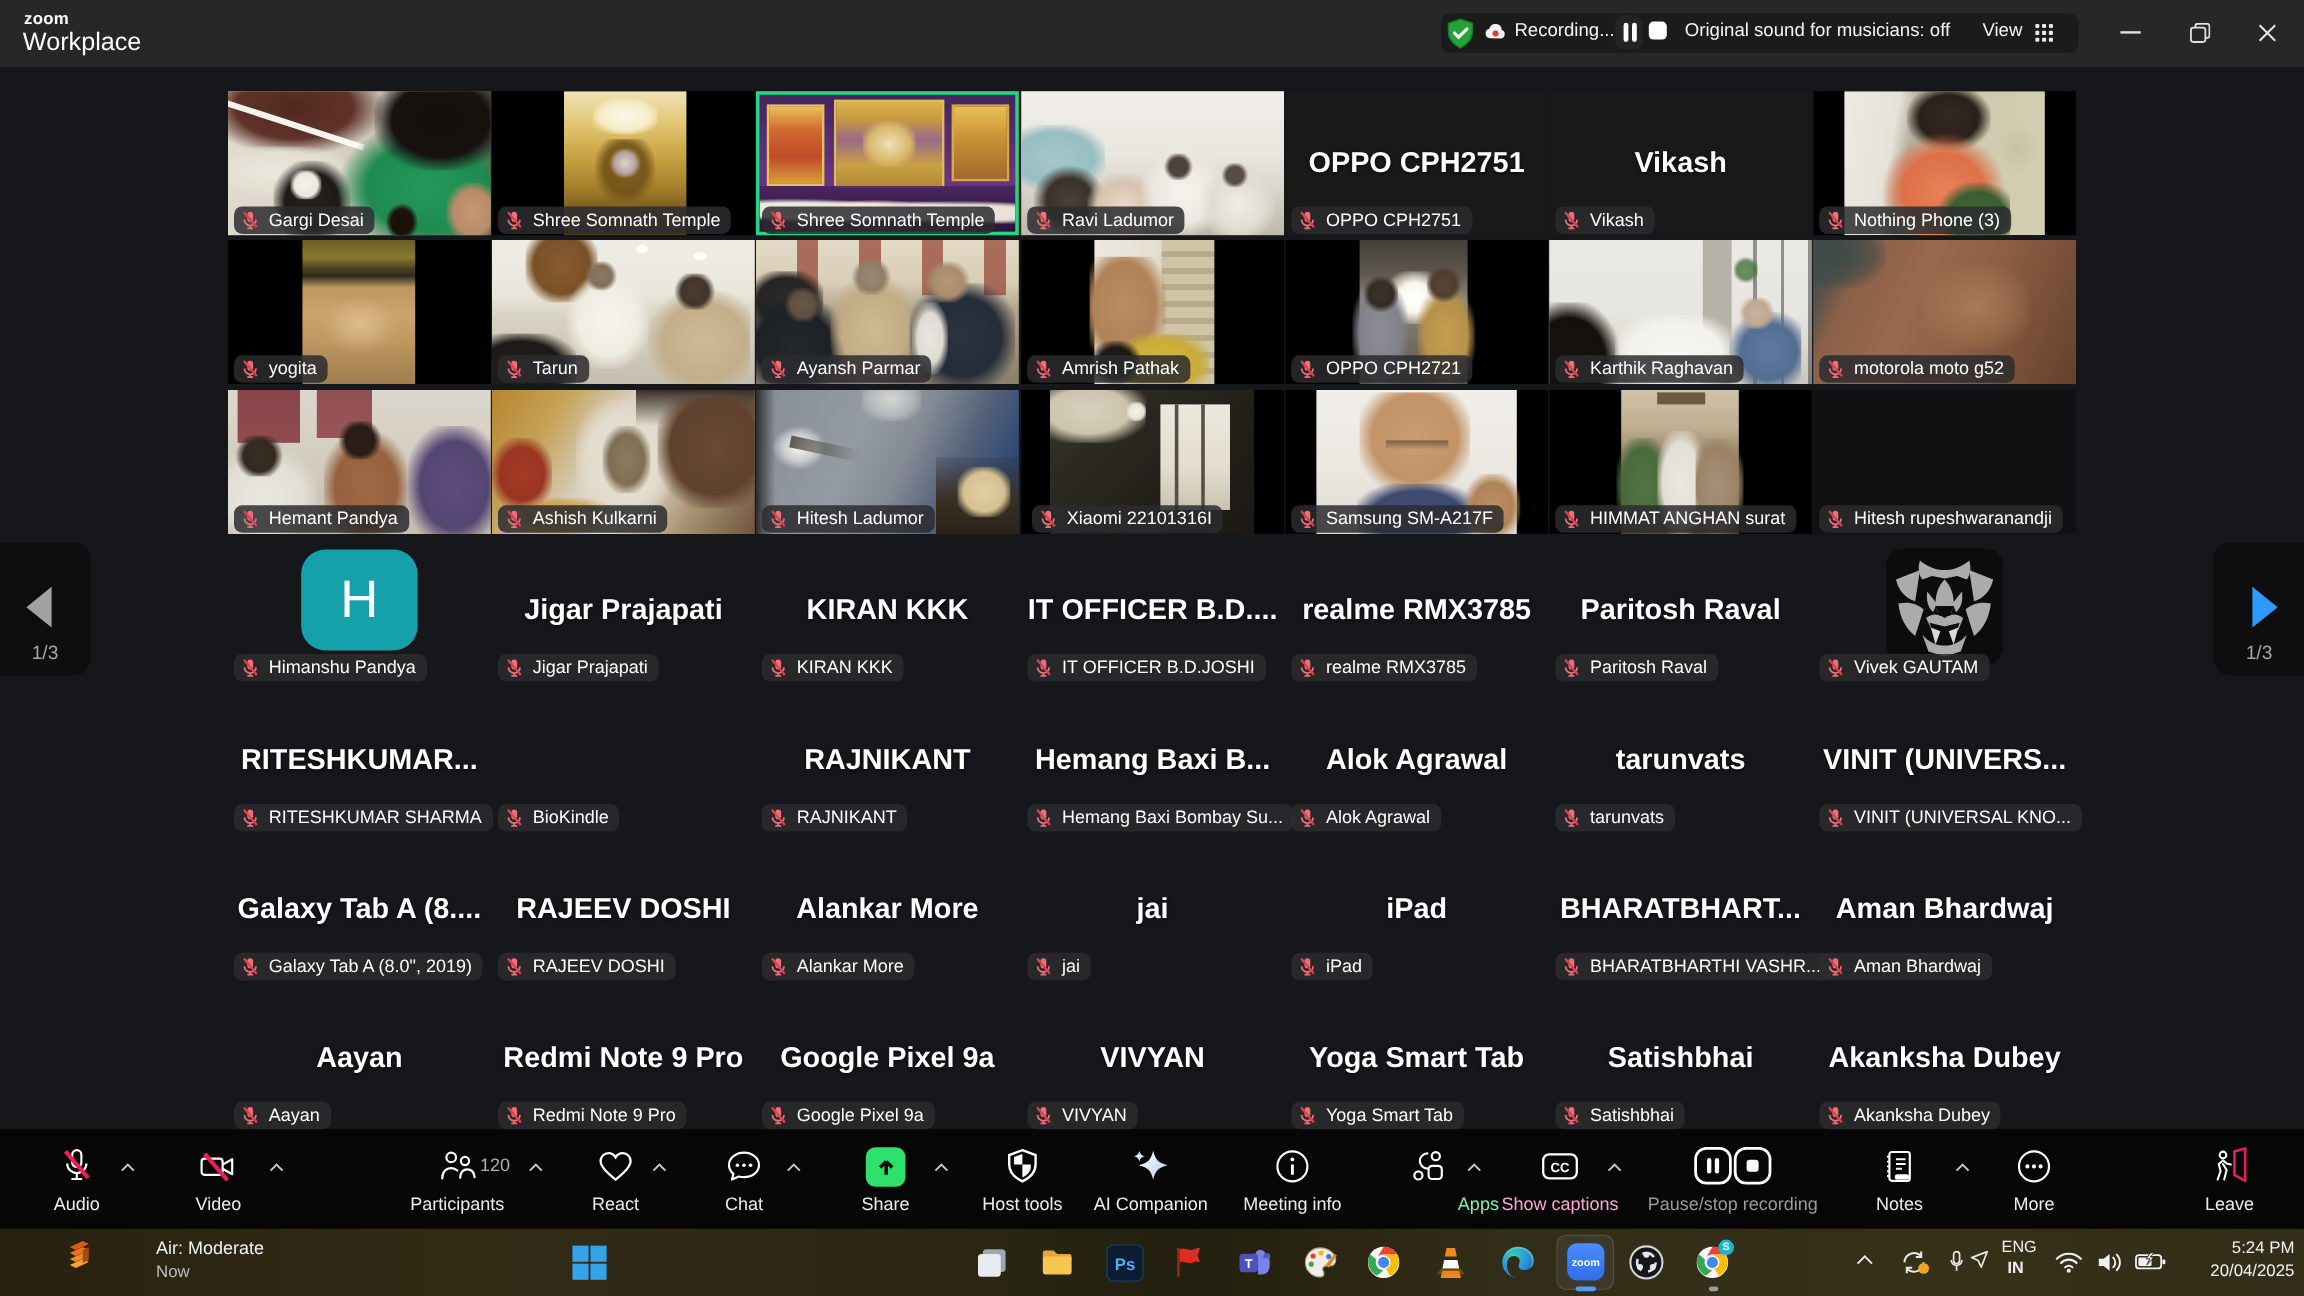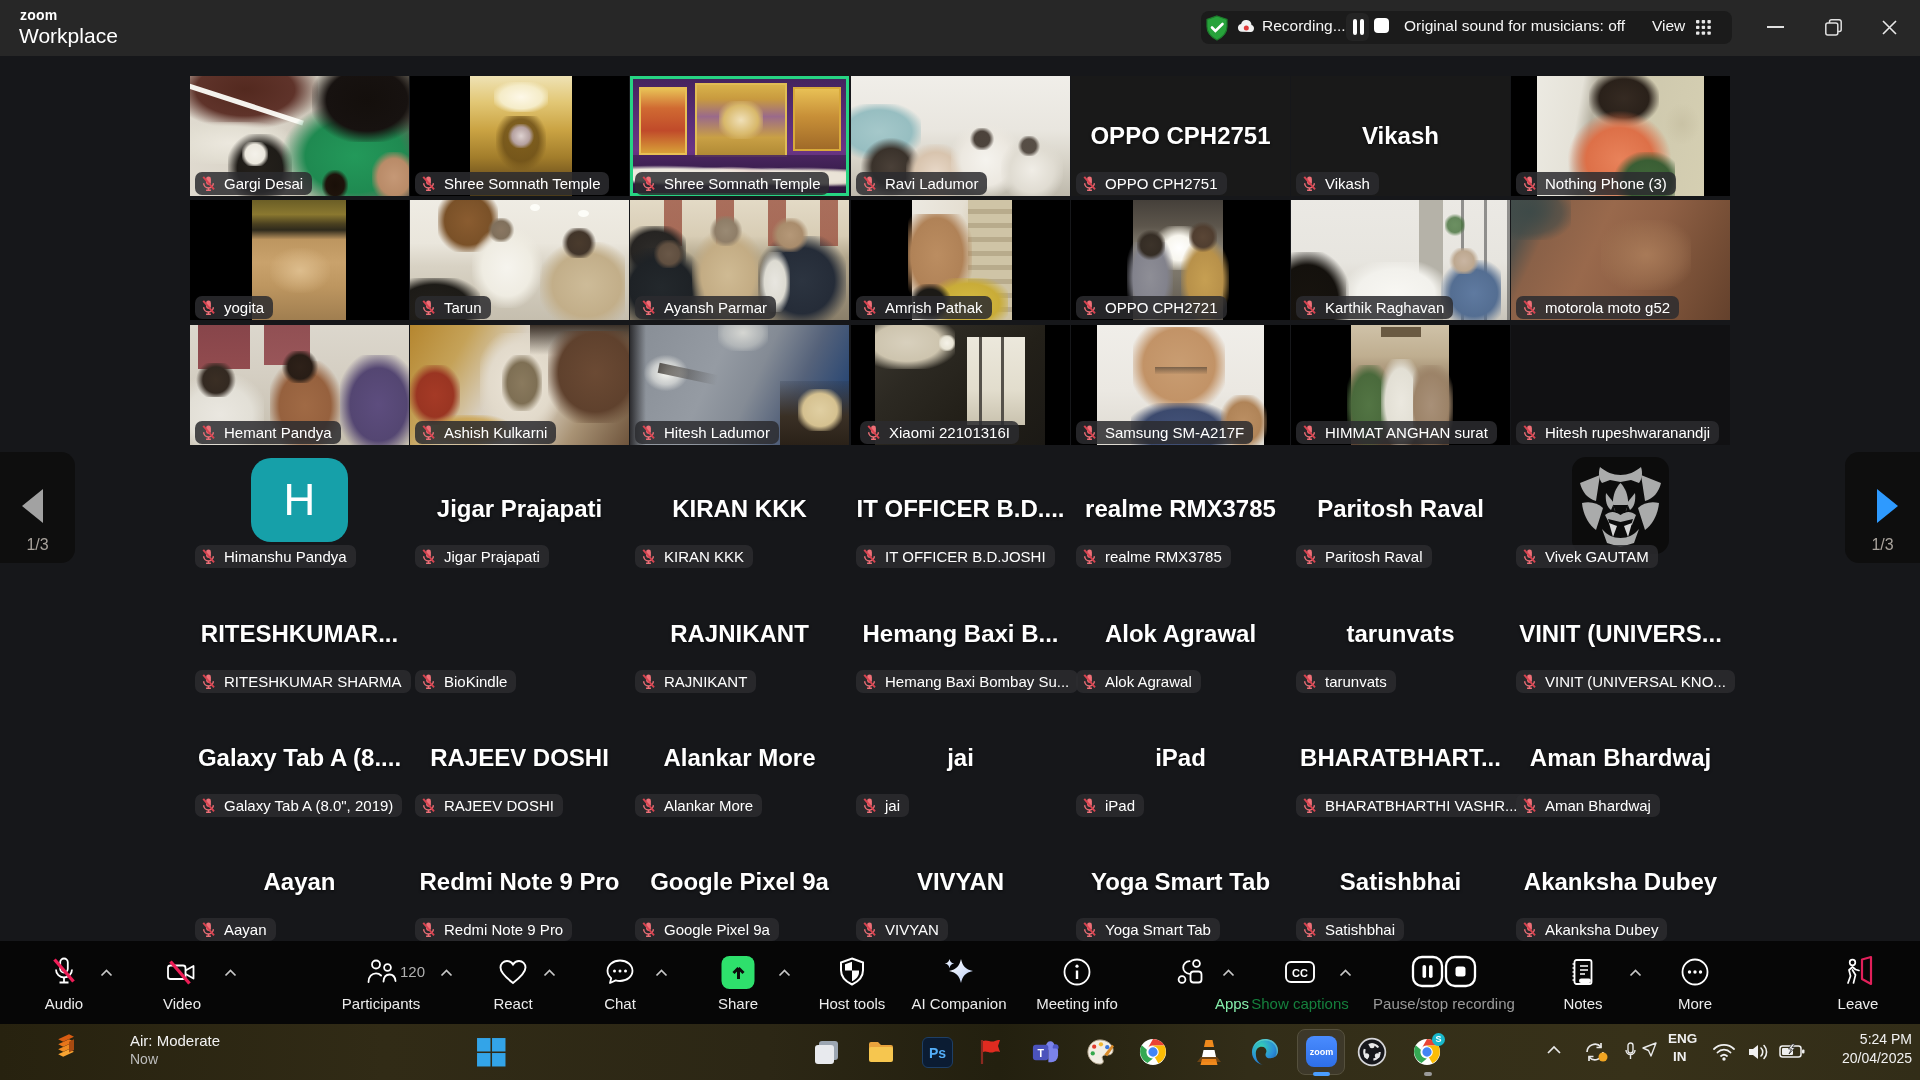--- a/index.html
+++ b/index.html
@@ -843,21 +843,21 @@
         <svg width="13" height="8" viewBox="0 0 13 8">
           <path d="M1.5 6.5L6.5 1.5l5 5" stroke="#c8c8c8" stroke-width="1.7" fill="none"></path>
         </svg>
       </div>
       <div style="position:absolute;left:1300px;top:14px;transform:translateX(-50%)">
         <svg width="38" height="34" viewBox="0 0 38 34">
           <rect x="5" y="7" width="28" height="20" rx="5" stroke="#fff" stroke-width="1.9" fill="none"></rect>
           <text x="19" y="21.8" text-anchor="middle" font-family="Liberation Sans" font-weight="700" font-size="11" fill="#fff">CC</text>
         </svg>
       </div>
-      <div class="tlab" style="left:1200px;color:#15803d">Show captions</div>
+      <div class="tlab" style="left:1200px;color:#f9a8d4">Show captions</div>
       <div class="chev" style="left:1339px;top:28px">
         <svg width="13" height="8" viewBox="0 0 13 8">
           <path d="M1.5 6.5L6.5 1.5l5 5" stroke="#c8c8c8" stroke-width="1.7" fill="none"></path>
         </svg>
       </div>
       <div style="position:absolute;left:1444px;top:14px;transform:translateX(-50%)">
         <svg width="66" height="34" viewBox="0 0 66 34">
           <rect x="2" y="2" width="29" height="29" rx="9" stroke="#fff" stroke-width="2.3" fill="none"></rect>
           <rect x="11.5" y="10" width="3.6" height="13" rx="1.8" fill="#fff"></rect>
           <rect x="18" y="10" width="3.6" height="13" rx="1.8" fill="#fff"></rect>
@@ -992,21 +992,21 @@
 <svg style="position:absolute;left:1583px;top:1040px" width="26" height="24" viewBox="0 0 26 24">
 <path d="M4 12a8 8 0 0 1 14-5M20 12a8 8 0 0 1-14 5" stroke="#e8e8e8" stroke-width="1.7" fill="none"></path>
 <path d="M18 3v4.5h-4.5M6 21v-4.5h4.5" stroke="#e8e8e8" stroke-width="1.7" fill="none"></path>
 <circle cx="20" cy="17" r="4.5" fill="#f0a522"></circle>
     </svg>
 <svg style="position:absolute;left:1625px;top:1042px" width="34" height="20" viewBox="0 0 34 20">
 <rect x="3" y="1" width="5" height="10" rx="2.5" stroke="#e8e8e8" stroke-width="1.4" fill="none"></rect>
 <path d="M1 8a4.5 4.5 0 0 0 9 0M5.5 13v4" stroke="#e8e8e8" stroke-width="1.4" fill="none"></path>
 <path d="M18 6l13-5-5 13-2.5-5.5z" stroke="#e8e8e8" stroke-width="1.4" fill="none" stroke-linejoin="round"></path>
     </svg>
-<div style="position:absolute;left:1668px;top:1031px;color:#f0f0f0;font-size:13.5px;font-weight:700">ENG</div>
+<div style="position:absolute;left:1668px;top:1031px;color:#f0f0f0;font-size:13.5px;font-weight:400">ENG</div>
 <div style="position:absolute;left:1673px;top:1049px;color:#f0f0f0;font-size:13.5px;font-weight:700">IN</div>
 <svg style="position:absolute;left:1712px;top:1042px" width="24" height="20" viewBox="0 0 24 20">
 <path d="M2 7a14 14 0 0 1 20 0M5.5 10.5a9 9 0 0 1 13 0M9 14a4.6 4.6 0 0 1 6 0" stroke="#f0f0f0" stroke-width="1.8" fill="none" stroke-linecap="round"></path>
 <circle cx="12" cy="17" r="1.7" fill="#f0f0f0"></circle>
     </svg>
 <svg style="position:absolute;left:1746px;top:1042px" width="24" height="20" viewBox="0 0 24 20">
 <path d="M3 7v6h4l5 4V3L7 7z" fill="#f0f0f0"></path>
 <path d="M15 6a5.5 5.5 0 0 1 0 8M18 3.5a9.5 9.5 0 0 1 0 13" stroke="#f0f0f0" stroke-width="1.6" fill="none" stroke-linecap="round"></path>
     </svg>
 <svg style="position:absolute;left:1779px;top:1043px" width="26" height="18" viewBox="0 0 26 18">

